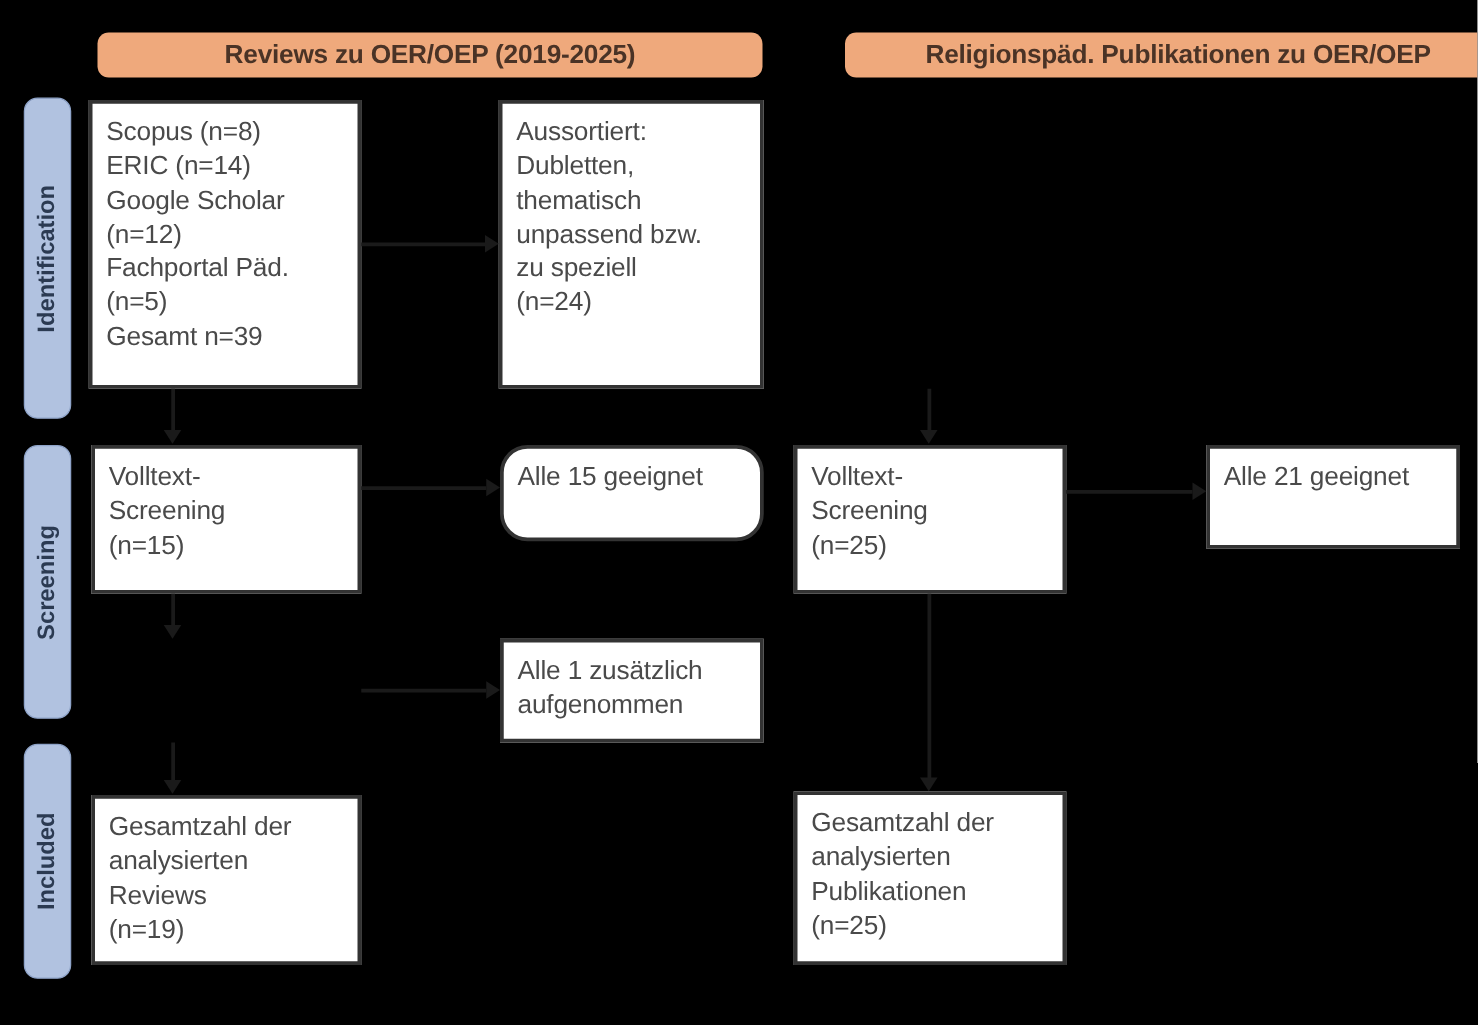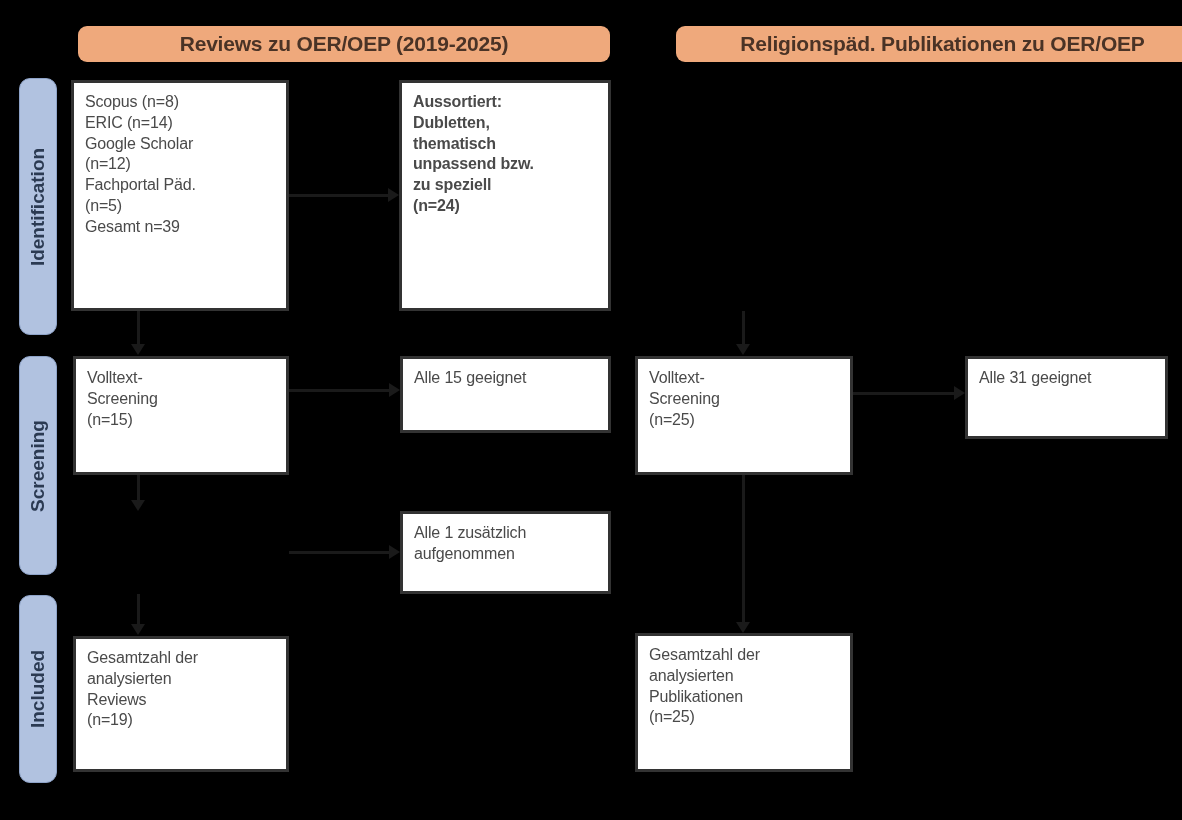--- a/index.html
+++ b/index.html
@@ -54,21 +54,21 @@
 
   
   .flowbox {
     position: absolute;
     background: #ffffff;
     border: 3px solid #333333;
     box-sizing: border-box;
   }
   .flowbox .body {
     padding: 9px 10px 6px 11px;
-    font-size: 16px;
+    font-size: 21px;
     line-height: 1.30;
     color: #4a4a4a;
     white-space: pre-line;
     letter-spacing: -0.15px;
   }
   .flowbox.dense .body {
     font-size: 19px;
     line-height: 1.30;
   }
 
@@ -123,42 +123,42 @@
   <div class="flowbox" style="left:71px; top:80px; width:218px; height:231px;">
     <div class="body">Scopus (n=8)
 ERIC (n=14)
 Google Scholar
 (n=12)
 Fachportal Päd.
 (n=5)
 Gesamt n=39</div>
   </div>
 
-  <div class="flowbox" style="left:399px; top:80px; width:212px; height:231px;font-weight:bold;">
+  <div class="flowbox" style="left:399px; top:80px; width:212px; height:231px;">
     <div class="body">Aussortiert:
 Dubletten,
 thematisch
 unpassend bzw.
 zu speziell
 (n=24)</div>
   </div>
 
   <div class="conn h" style="left:289px; top:194px; width:99px;"></div>
   <div class="arrowhead right" style="left:388px; top:188px;"></div>
 
   <div class="conn v" style="left:137px; top:311px; width:3px; height:34px;"></div>
   <div class="arrowhead down" style="left:131px; top:344px;"></div>
 
   <div class="flowbox" style="left:73px; top:356px; width:216px; height:119px;">
     <div class="body">Volltext-
 Screening
 (n=15)</div>
   </div>
 
-  <div class="flowbox" style="left:400px; top:356px; width:211px; height:77px;">
+  <div class="flowbox" style="left:400px; top:356px; width:211px; height:77px;border-radius:22px;">
     <div class="body">Alle 15 geeignet</div>
   </div>
 
   <div class="conn h" style="left:289px; top:389px; width:100px;"></div>
   <div class="arrowhead right" style="left:389px; top:383px;"></div>
 
   <div class="conn v" style="left:137px; top:475px; width:3px; height:28px;"></div>
   <div class="arrowhead down" style="left:131px; top:500px;"></div>
 
 
@@ -184,21 +184,21 @@
   <div class="conn v" style="left:742px; top:311px; width:3px; height:34px;"></div>
   <div class="arrowhead down" style="left:736px; top:344px;"></div>
 
   <div class="flowbox" style="left:635px; top:356px; width:218px; height:119px;">
     <div class="body">Volltext-
 Screening
 (n=25)</div>
   </div>
 
   <div class="flowbox" style="left:965px; top:356px; width:203px; height:83px;">
-    <div class="body">Alle 31 geeignet</div>
+    <div class="body">Alle 21 geeignet</div>
   </div>
 
   <div class="conn h" style="left:853px; top:392px; width:101px;"></div>
   <div class="arrowhead right" style="left:954px; top:386px;"></div>
 
   <div class="conn v" style="left:742px; top:475px; width:3px; height:155px;"></div>
   <div class="arrowhead down" style="left:736px; top:622px;"></div>
 
   <div class="flowbox" style="left:635px; top:633px; width:218px; height:139px;">
     <div class="body">Gesamtzahl der

